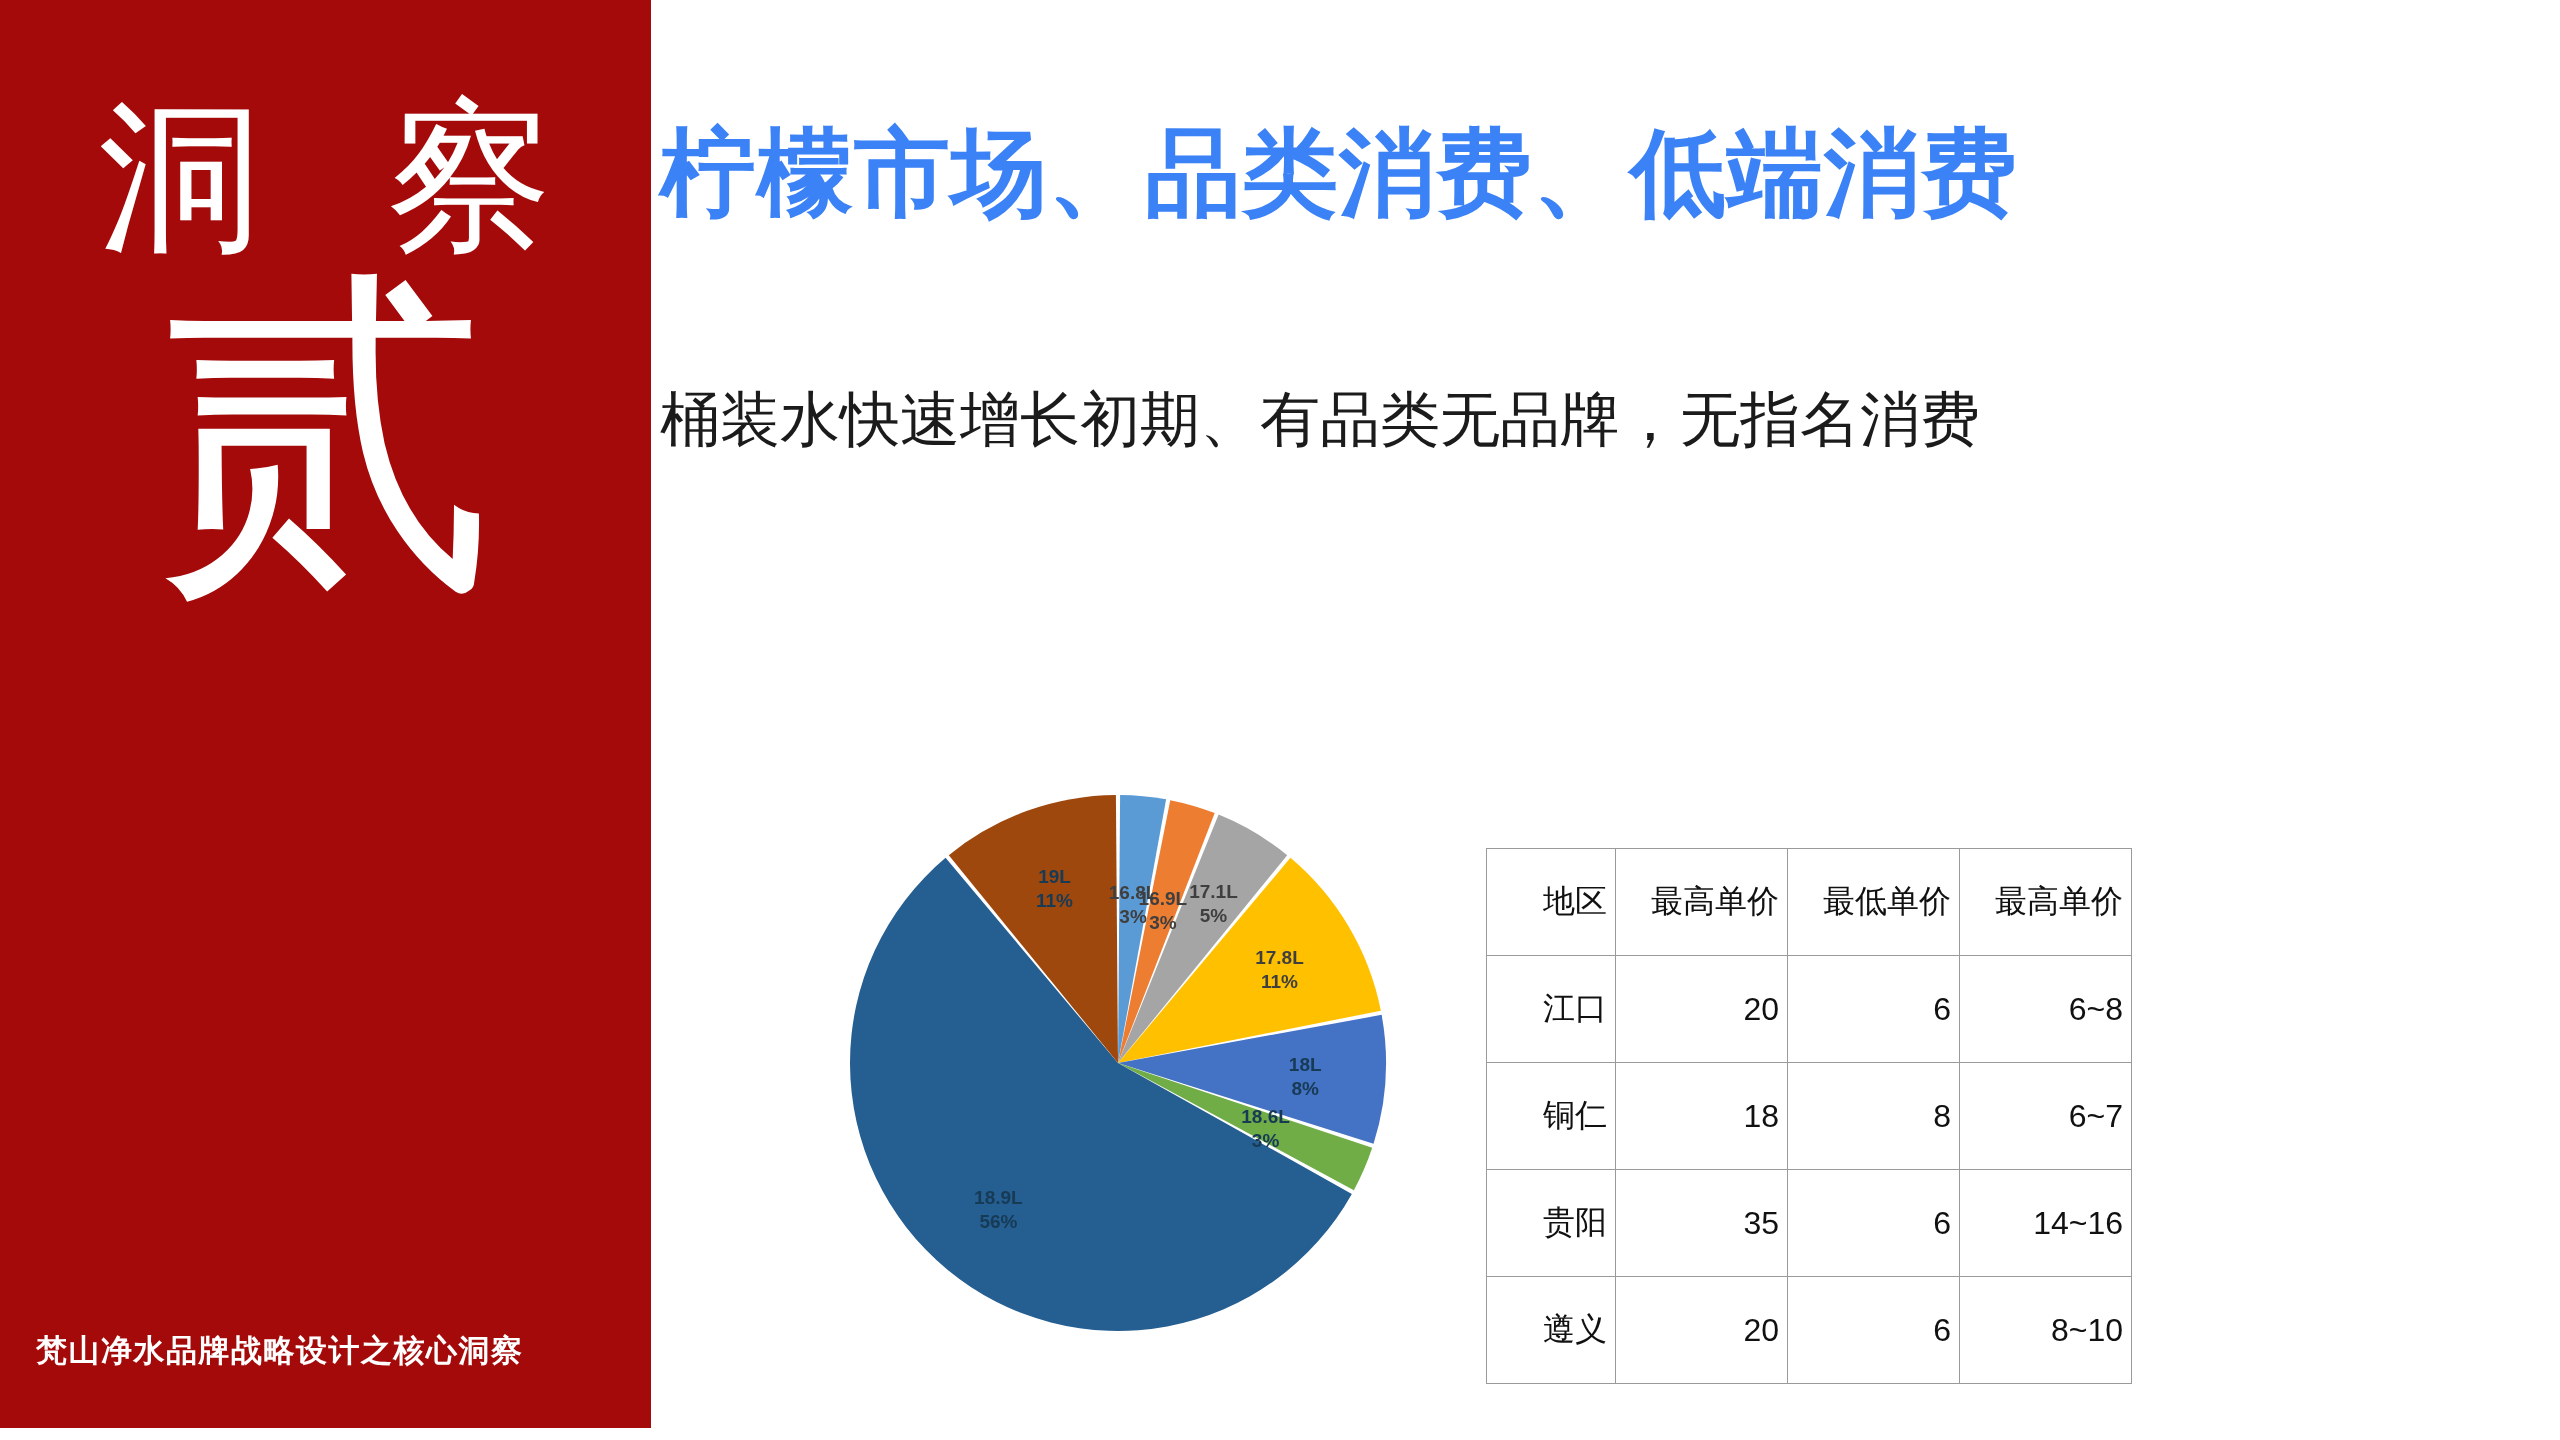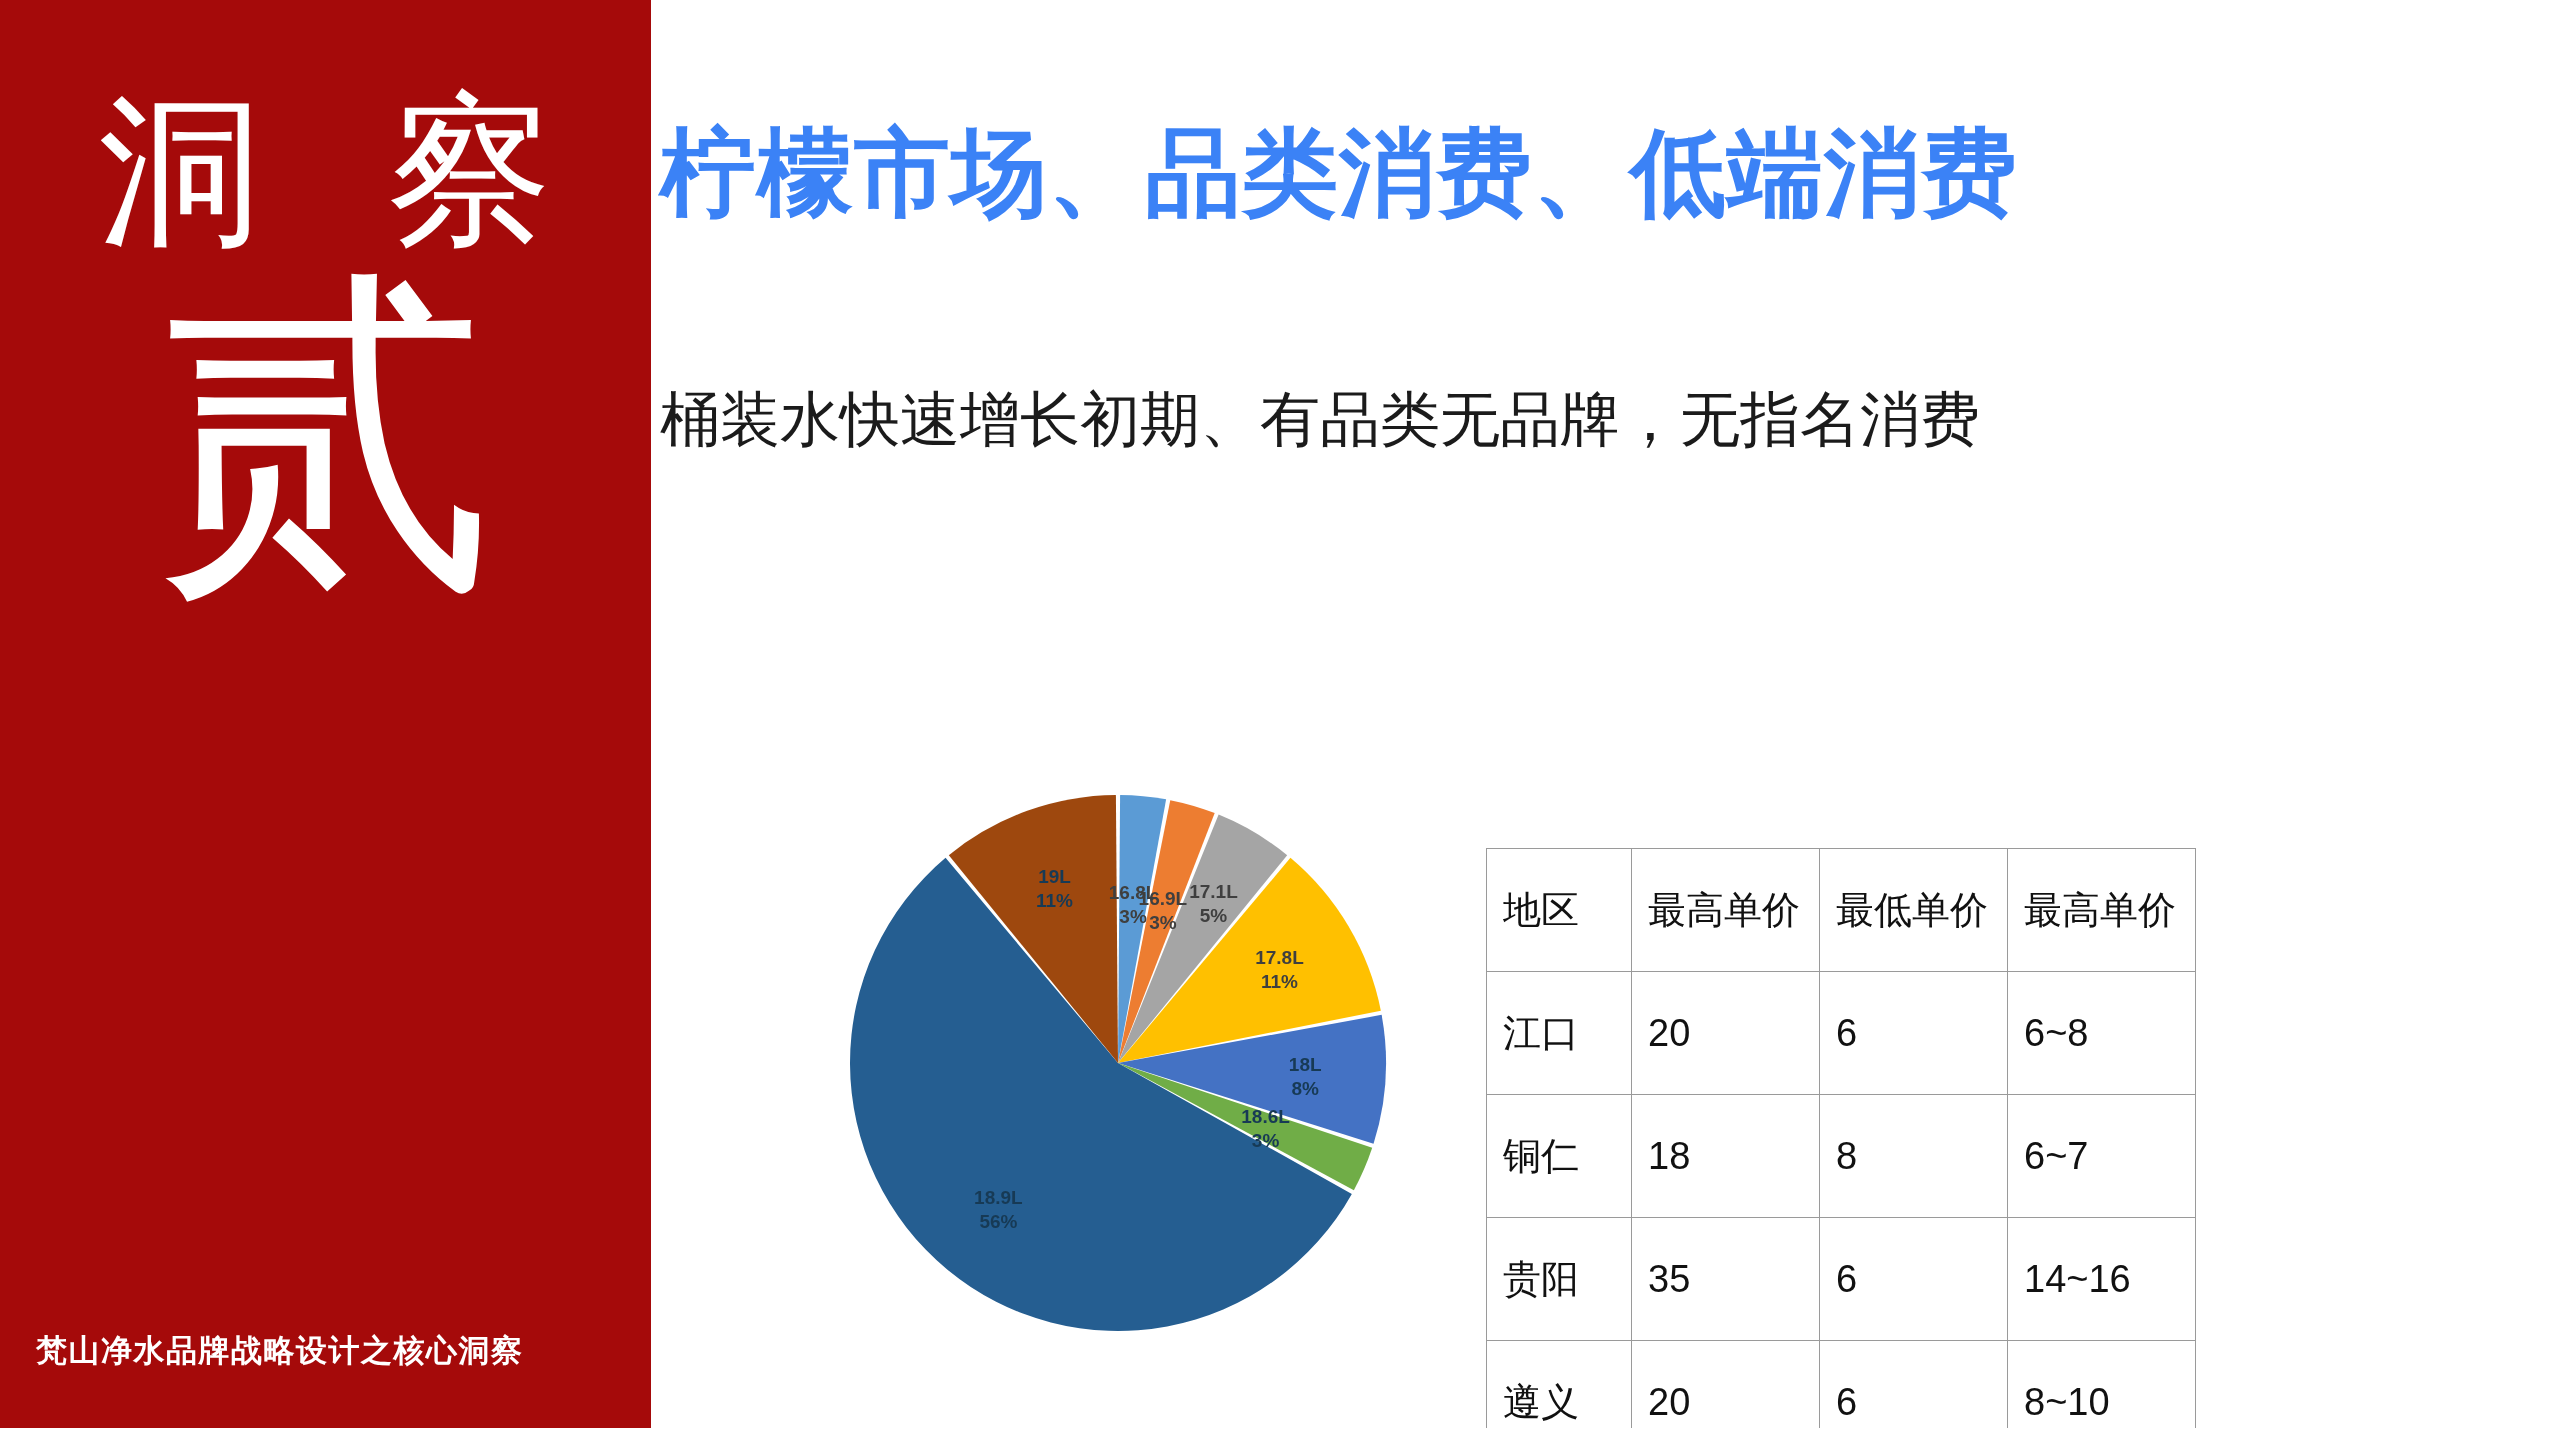--- a/index.html
+++ b/index.html
@@ -9,21 +9,21 @@
     font-family:"Liberation Sans","DejaVu Sans",sans-serif;
     overflow:hidden;position:relative;
   }
   
   #slide{position:absolute;inset:0;background:#ffffff;}
   .red-panel{
     position:absolute;left:0;top:0;width:651px;height:1428px;
     background:#A50A0A;
   }
   .panel-word-1{
-    position:absolute;left:0;top:89px;width:651px;
+    position:absolute;left:0;top:95px;width:651px;
     text-align:center;color:#ffffff;
     font-size:165px;line-height:1.0;font-weight:400;
     letter-spacing:36px;text-indent:36px;
     font-family:"DejaVu Sans","Liberation Sans",sans-serif;
   }
   .panel-word-2{
     position:absolute;left:0;top:265px;width:651px;
     text-align:center;color:#ffffff;
     font-size:340px;line-height:1.0;font-weight:400;
     font-family:"DejaVu Sans","Liberation Sans",sans-serif;
@@ -67,23 +67,23 @@
   .lbl-on-dark{fill:#173a55;}
   
   .price-table{
     position:absolute;left:1486px;top:848px;
     border-collapse:collapse;
     font-family:"DejaVu Serif","Liberation Serif",serif;
   }
   .price-table th,.price-table td{
     border:1px solid #9a9a9a;
     width:155px;height:90px;
-    text-align:left;vertical-align:middle;
-    font-weight:400;font-size:38px;color:#111111;
-    padding:16px;
+    text-align:right;vertical-align:middle;
+    font-weight:400;font-size:32px;color:#111111;
+    padding:8px;
   }
   .price-table th:first-child,.price-table td:first-child{width:112px;}
   .price-table td.num{font-family:"Liberation Sans","DejaVu Sans",sans-serif;}
   .bottom-strip{
     position:absolute;left:0;bottom:0;width:2560px;height:12px;background:#ffffff;
   }
 </style>
 </head>
 <body>
 

